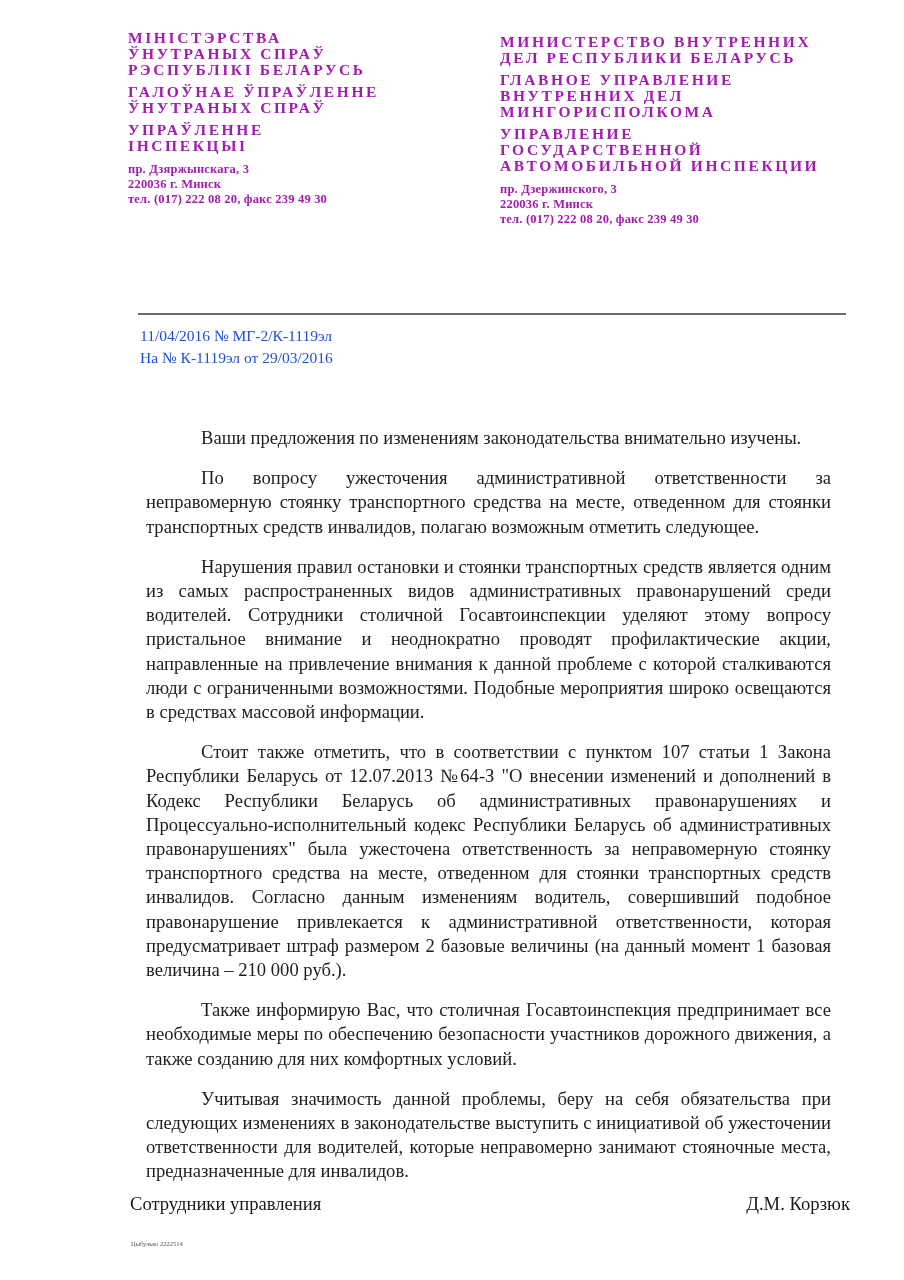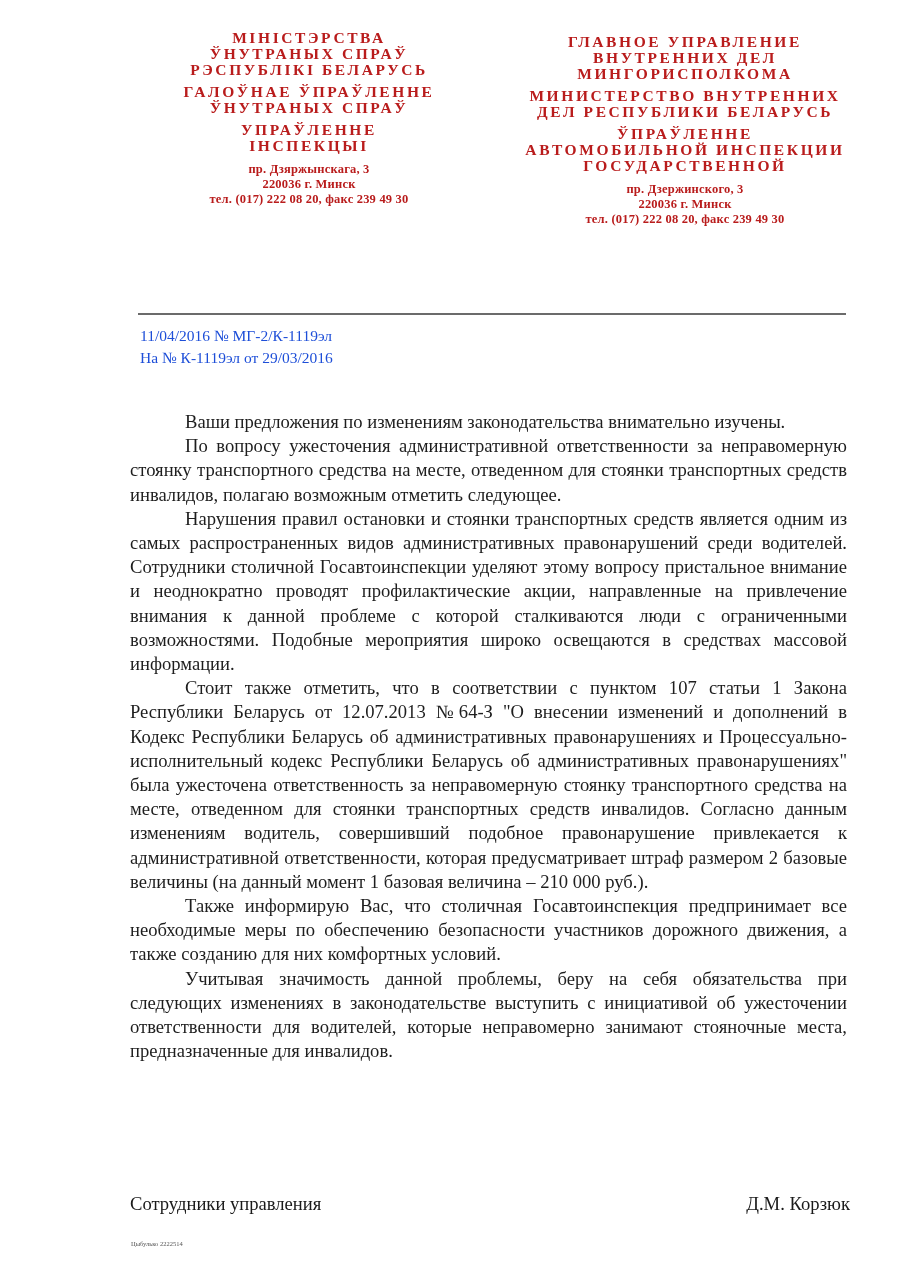--- a/index.html
+++ b/index.html
@@ -1,30 +1,30 @@
 <!DOCTYPE html>
 <html><head>
 <meta charset="utf-8">
 <style>
   html, body { margin: 0; padding: 0; background: #ffffff; }
   body {
     width: 904px; height: 1280px; position: relative; overflow: hidden;
     font-family: "Liberation Serif", "DejaVu Serif", serif; color: #1a1a1a;
   }
-  .hdr { position: absolute; text-align: center; font-weight: bold; color: #b91c1c; }
+  .hdr { position: absolute; font-weight: bold; color: #a21caf; }
   .hdr-left { left: 128px; width: 362px; top: 30px; }
   .hdr-right { left: 500px; width: 370px; top: 34px; }
   .hblock { font-size: 15.5px; line-height: 16px; letter-spacing: 2.6px; margin-bottom: 6px; }
   .hblock div { white-space: nowrap; }
   .addr { font-size: 12.5px; line-height: 15px; letter-spacing: 0.2px; margin-top: 8px; }
   .addr div { white-space: nowrap; }
   .rule { position: absolute; left: 138px; top: 313px; width: 708px; height: 2px; background: #6b6b6b; }
   .ref { position: absolute; left: 140px; top: 325px; font-size: 15.5px; line-height: 22px; color: #1d4ed8; }
   .body-text { position: absolute; left: 130px; top: 410px; width: 717px; font-size: 18.6px; line-height: 24.2px; color: #1e1e1e; }
-  .body-text p { margin: 0; text-align: justify; text-indent: 55px; }
+  .body-text p { margin: 16px; text-align: justify; text-indent: 55px; }
   .sign { position: absolute; top: 1193px; left: 130px; width: 720px; font-size: 18.6px; }
   .sign .pos { position: absolute; left: 0; }
   .sign .name { position: absolute; right: 0; text-align: center; }
   .exec { position: absolute; left: 131px; top: 1240px; font-size: 6.5px; color: #555; }
 </style>
 </head>
 <body>
 
 <div class="hdr hdr-left">
   <div class="hblock">
@@ -42,32 +42,32 @@
   </div>
   <div class="addr">
     <div>пр. Дзяржынскага, 3</div>
     <div>220036 г. Минск</div>
     <div>тел.  (017) 222 08 20, факс 239 49 30</div>
   </div>
 </div>
 
 <div class="hdr hdr-right">
   <div class="hblock">
+    <div>МИНИСТЕРСТВО ВНУТРЕННИХ</div>
+    <div>ДЕЛ РЕСПУБЛИКИ БЕЛАРУСЬ</div>
+  </div>
+  <div class="hblock">
     <div>ГЛАВНОЕ УПРАВЛЕНИЕ</div>
     <div>ВНУТРЕННИХ ДЕЛ</div>
     <div>МИНГОРИСПОЛКОМА</div>
   </div>
   <div class="hblock">
-    <div>МИНИСТЕРСТВО ВНУТРЕННИХ</div>
-    <div>ДЕЛ РЕСПУБЛИКИ БЕЛАРУСЬ</div>
-  </div>
-  <div class="hblock">
-    <div>ЎПРАЎЛЕННЕ</div>
+    <div>УПРАВЛЕНИЕ</div>
+    <div>ГОСУДАРСТВЕННОЙ</div>
     <div>АВТОМОБИЛЬНОЙ ИНСПЕКЦИИ</div>
-    <div>ГОСУДАРСТВЕННОЙ</div>
   </div>
   <div class="addr">
     <div>пр. Дзержинского, 3</div>
     <div>220036 г. Минск</div>
     <div>тел.  (017) 222 08 20, факс 239 49 30</div>
   </div>
 </div>
 
 <div class="rule"></div>
 

